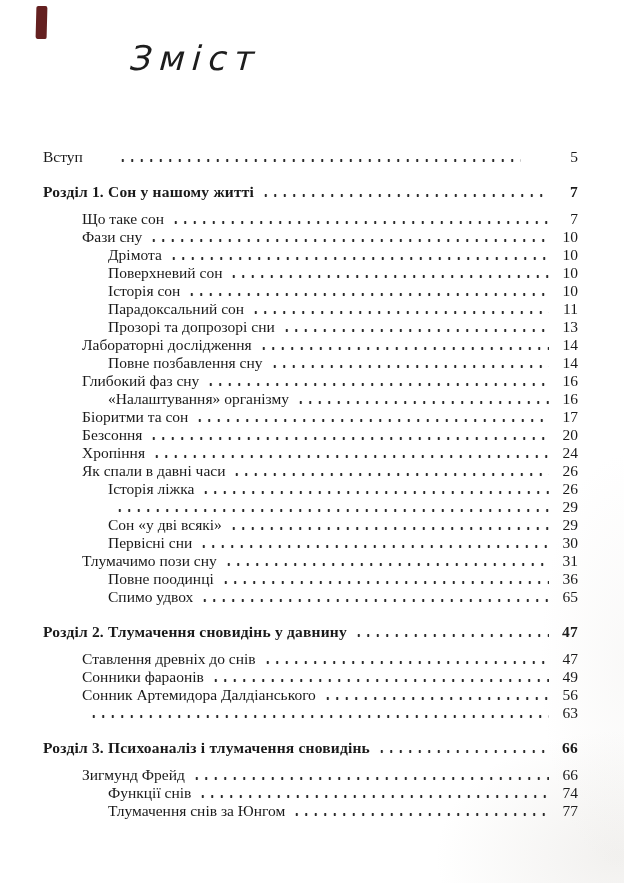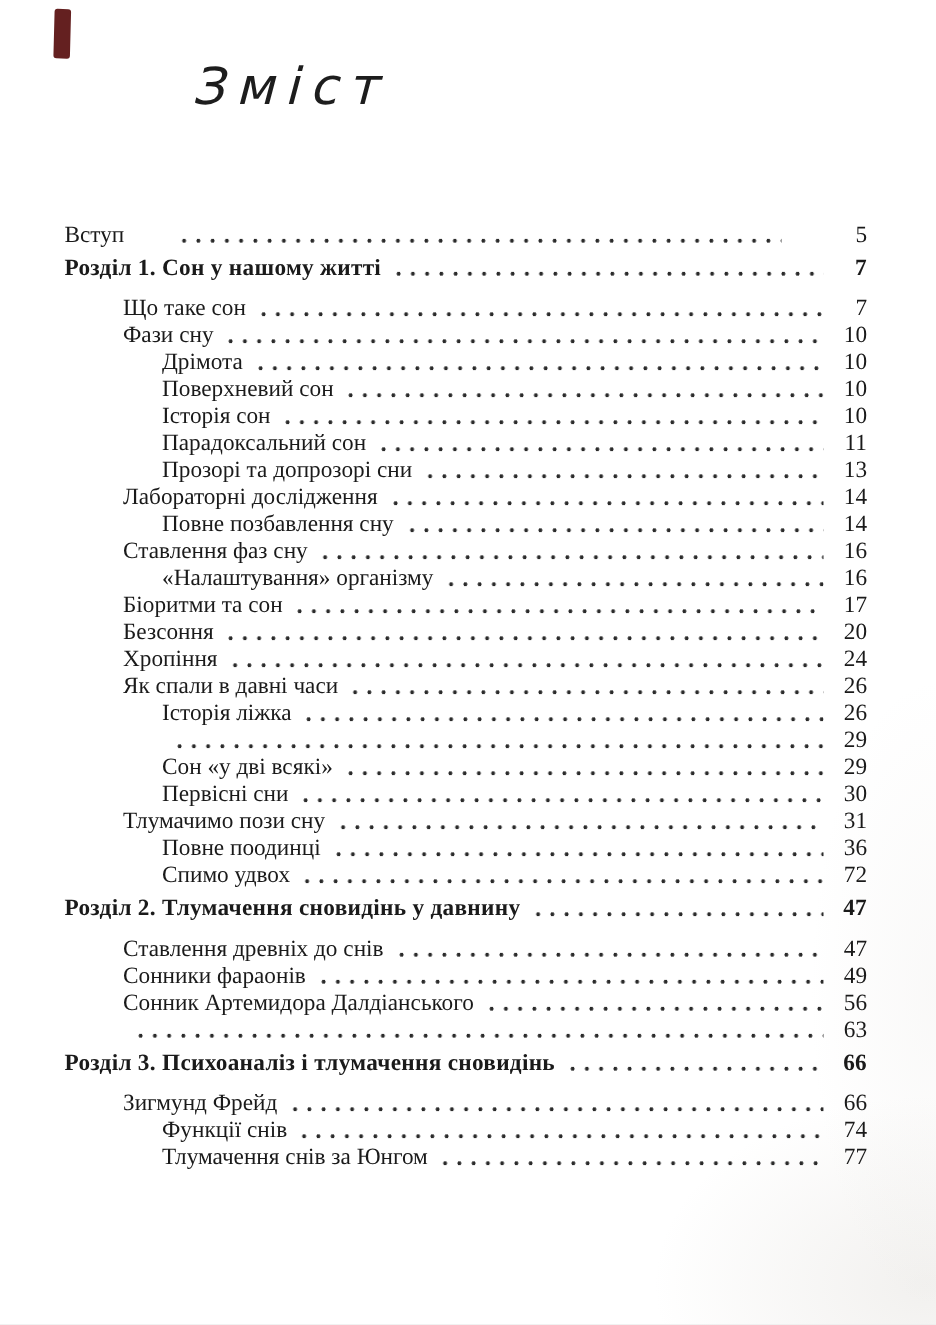--- a/index.html
+++ b/index.html
@@ -48,21 +48,21 @@
     display: flex;
     align-items: baseline;
     font-size: 15.5px;
     line-height: 18px;
     white-space: nowrap;
   }
   .row.level1 { padding-left: 39px; }
   .row.level2 { padding-left: 65px; }
   .row.chapter { font-weight: 700; letter-spacing: 0.2px; }
   .row.gap-intro   { margin-top: 66px; gap: 28px; }
-  .row.gap-chapter { margin-top: 4px; }
+  .row.gap-chapter { margin-top: 17px; }
   .row.gap-sub     { margin-top: 9px; }
   .label { flex: 0 0 auto; }
   .leader {
     flex: 1 1 auto;
     align-self: flex-end;
     height: 5px;
     margin: 0 7px 3px 5px;
     background-image: radial-gradient(circle, #2b2b2b 1.15px, rgba(0,0,0,0) 1.45px);
     background-size: 9.5px 5px;
     background-repeat: repeat-x;
@@ -131,21 +131,21 @@
     <span class="label">Лабораторні дослідження</span>
     <span class="leader"></span>
     <span class="pagenum">14</span>
   </div>
         <div class="row level2">
     <span class="label">Повне позбавлення сну</span>
     <span class="leader"></span>
     <span class="pagenum">14</span>
   </div>
         <div class="row level1">
-    <span class="label">Ставлення фаз сну</span>
+    <span class="label">Глибокий фаз сну</span>
     <span class="leader"></span>
     <span class="pagenum">16</span>
   </div>
         <div class="row level2">
     <span class="label">«Налаштування» організму</span>
     <span class="leader"></span>
     <span class="pagenum">16</span>
   </div>
         <div class="row level1">
     <span class="label">Біоритми та сон</span>
@@ -192,21 +192,21 @@
     <span class="pagenum">31</span>
   </div>
         <div class="row level2">
     <span class="label">Повне поодинці</span>
     <span class="leader"></span>
     <span class="pagenum">36</span>
   </div>
         <div class="row level2">
     <span class="label">Спимо удвох</span>
     <span class="leader"></span>
-    <span class="pagenum">72</span>
+    <span class="pagenum">65</span>
   </div>
         <div class="row level0 chapter gap-chapter">
     <span class="label">Розділ 2. Тлумачення сновидінь у давнину</span>
     <span class="leader"></span>
     <span class="pagenum">47</span>
   </div>
         <div class="row level1 gap-sub">
     <span class="label">Ставлення древніх до снів</span>
     <span class="leader"></span>
     <span class="pagenum">47</span>

